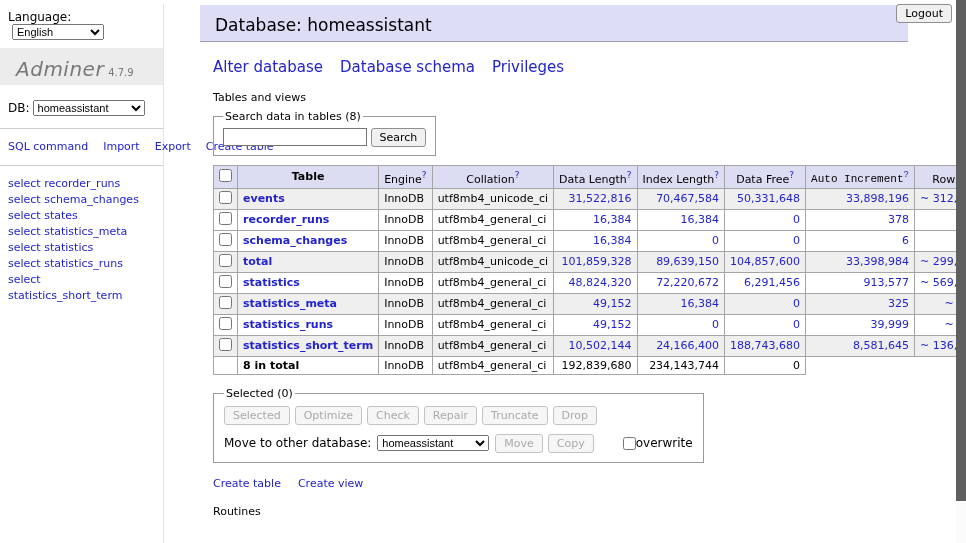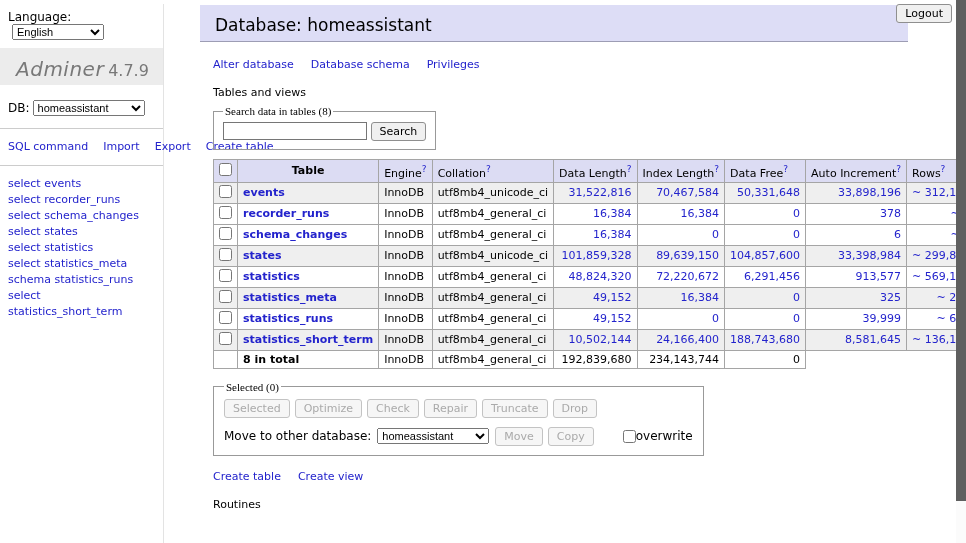--- a/index.html
+++ b/index.html
@@ -10,66 +10,66 @@
   html,body{width:966px;height:543px;overflow:hidden;background:#fff;
     font-family:"DejaVu Sans","Liberation Sans",sans-serif;font-size:11px;color:#000;}
   a{color:var(--link);text-decoration:none;cursor:pointer;}
 
   
   #sidebar{position:absolute;left:0;top:4px;width:164px;height:543px;border-right:1px solid #e3e3e3;}
   .lang-row{padding:6px 8px 5px 8px;font-size:12px;}
   .lang-row select{width:92px;font-size:11px;margin-left:4px;}
   #logo{background:var(--logo-bg);padding:9px 0 9px 16px;margin-top:3px;height:37px;}
   #logo .brand{font-style:italic;font-size:20px;color:#787878;letter-spacing:.5px;}
-  #logo .ver{font-size:16px;color:#787878;margin-left:4px;}
+  #logo .ver{font-size:10px;color:#787878;margin-left:4px;}
   .db-row{padding:15px 10px 12px 8px;font-size:12px;}
   .db-row select{width:112px;font-size:11px;margin-left:3px;}
   .side-sep{border:none;border-top:1px solid #ccc;margin:0;}
   .side-links{padding:9px 8px 10px 8px;line-height:17px;}
   .side-links a{margin-right:15px;white-space:nowrap;}
   .tbl-links{padding:10px 8px;line-height:16px;}
   .tbl-links a{display:block;}
 
   
   #content{position:absolute;left:196px;top:0;width:712px;height:543px;}
   #crumb{display:inline-block;margin:2px 0 0 4px;background:var(--crumb-bg);
     padding:4px 9px 5px 9px;font-size:11px;}
   #crumb .sep{color:#000;margin:0 4px;}
   #logout-btn{position:fixed;top:4px;right:14px;}
   h2.title{margin:5px 0 0 4px;background:var(--title-bg);border-bottom:1px solid #9d9db4;
     padding:10px 0 9px 15px;font-size:17px;font-weight:400;height:37px;}
   .inner{padding-left:17px;}
-  .subnav{margin-top:16px;font-size:11px;}
+  .subnav{margin-top:16px;font-size:15px;}
   .subnav a{margin-right:17px;}
   h3{font-size:11px;font-weight:400;margin-top:15px;}
 
   fieldset{border:1px solid #999;padding:5px 9px 8px 9px;margin-top:6px;width:-moz-fit-content;width:fit-content;}
-  legend{font-size:11px;padding:0 2px;font-family:Liberation Serif, serif;}
+  legend{font-size:11px;padding:0 2px;}
   input[type=text]{width:144px;height:18px;border:1px solid #767676;font-size:11px;padding:1px 3px;}
   .btn{background:#f0f0f0;border:1px solid #8f8f8f;border-radius:3px;font-size:11px;
     padding:2px 8px;color:#000;font-family:inherit;cursor:pointer;}
   .btn[disabled]{color:#aaa;border-color:#c3c3c3;background:#f6f6f6;cursor:default;}
 
   table{border-collapse:collapse;margin-top:9px;font-size:11px;}
   th,td{border:1px solid var(--border);padding:2px 5px;line-height:13px;white-space:nowrap;}
-  thead th{background:var(--head-bg);font-weight:400;text-align:left;}
+  thead th{background:var(--head-bg);font-weight:400;text-align:center;}
   thead th.c-name{font-weight:700;text-align:center;}
   sup a{font-size:9px;}
   tr.shaded td{background:var(--shade);}
   td.num{text-align:right;color:var(--link);}
   td.num a{color:var(--link);}
   td.chk,th.chk{text-align:center;width:22px;}
   td.name a{font-weight:700;}
   tr.total td{font-weight:400;}
   tr.total td.name{font-weight:700;color:#000;}
   tr.total td.num{color:#000;}
   td.ghost{border:none;background:#fff;}
   .c-name{width:120px;} .c-engine{width:46px;} .c-coll{width:97px;}
   .c-dlen{width:70px;} .c-ilen{width:72px;} .c-free{width:66px;}
-  .c-auto{width:79px;} .c-rows{width:53px;}
+  .c-auto{width:79px;font-family:Liberation Mono, monospace;} .c-rows{width:53px;}
 
   #selected-box{margin-top:12px;padding:6px 10px 9px 10px;}
   #selected-box .btn-row .btn{margin-right:5px;}
   #selected-box .move-row{margin-top:9px;font-size:12px;display:flex;align-items:center;}
   #selected-box .move-row select{width:112px;font-size:11px;margin:0 6px 0 6px;}
   #selected-box .move-row .btn{margin-right:5px;}
   .chk-label{font-size:12px;display:inline-flex;align-items:center;margin-left:4px;padding-left:20px;}
   .links-row{margin-top:14px;}
   .links-row a{margin-right:17px;}
 
@@ -87,27 +87,26 @@
   <div id="logo">
     <span class="brand">Adminer</span><span class="ver">4.7.9</span>
   </div>
   <div class="db-row">
     <span>DB:</span><select><option>homeassistant</option></select>
   </div>
   <hr class="side-sep">
   <div class="side-links" id="action-links"><a href="#">SQL command</a><a href="#">Import</a><a href="#">Export</a><a href="#">Create table</a></div>
   <hr class="side-sep">
   <div class="tbl-links" id="table-links">
-      <a href="#">select events</a>
       <a href="#">select recorder_runs</a>
       <a href="#">select schema_changes</a>
       <a href="#">select states</a>
+      <a href="#">select statistics_meta</a>
       <a href="#">select statistics</a>
-      <a href="#">select statistics_meta</a>
-      <a href="#">schema statistics_runs</a>
+      <a href="#">select statistics_runs</a>
       <a href="#">select statistics_short_term</a>
     </div>
 </div>
 
 <div id="content">
   <h2 class="title">Database: homeassistant</h2>
   <div class="inner">
     <div class="subnav" id="subnav"><a href="#">Alter database</a><a href="#">Database schema</a><a href="#">Privileges</a></div>
     <h3>Tables and views</h3>
     <fieldset>
@@ -158,21 +157,21 @@
             <td>InnoDB</td>
             <td>utf8mb4_general_ci</td>
             <td class="num"><a href="#">16,384</a></td>
             <td class="num"><a href="#">0</a></td>
             <td class="num"><a href="#">0</a></td>
             <td class="num"><a href="#">6</a></td>
             <td class="num"><a href="#">~ 3</a></td>
           </tr>
           <tr class="shaded">
             <td class="chk"><input type="checkbox" style=""></td>
-            <td class="name"><a href="#">states</a></td>
+            <td class="name"><a href="#">total</a></td>
             <td>InnoDB</td>
             <td>utf8mb4_unicode_ci</td>
             <td class="num"><a href="#">101,859,328</a></td>
             <td class="num"><a href="#">89,639,150</a></td>
             <td class="num"><a href="#">104,857,600</a></td>
             <td class="num"><a href="#">33,398,984</a></td>
             <td class="num"><a href="#">~ 299,833</a></td>
           </tr>
           <tr class="">
             <td class="chk"><input type="checkbox" style=""></td>

